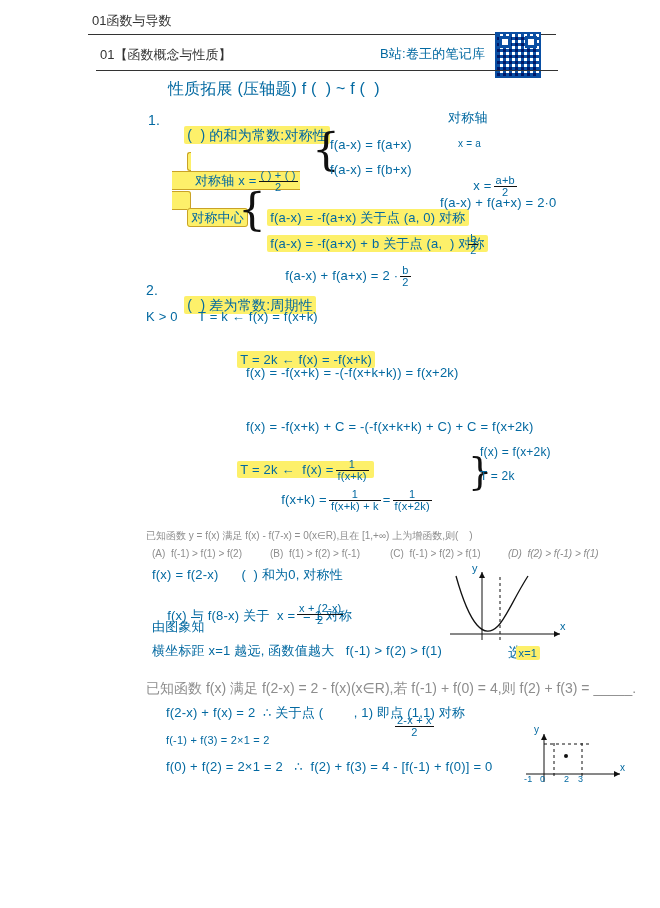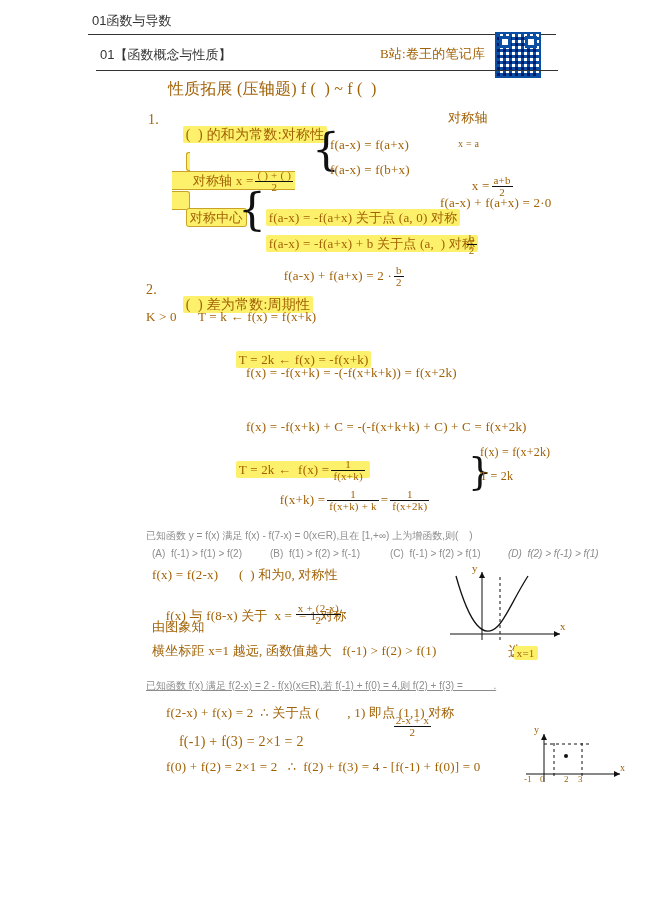--- a/index.html
+++ b/index.html
@@ -24,22 +24,22 @@
   }
   
   .t {
     position: absolute;
     white-space: pre;
     font-family: "Liberation Sans", sans-serif;
     color: #111;
     line-height: 1.15;
   }
   .hand {
-    font-family: Liberation Serif, serif;
-    color: #a16207;
+    font-family: Liberation Sans, sans-serif;
+    color: #0369a1;
     letter-spacing: 0.2px;
   }
   .printed {
     font-family: "Liberation Sans", sans-serif;
     color: #333;
   }
   .gray {
     color: #8d8d8d;
   }
   .hl {
@@ -212,27 +212,27 @@
       <path d="M16,8 C30,58 44,72 58,58 C66,50 74,30 88,8" stroke="#111" stroke-width="1.3" fill="none"></path>
       <line x1="60" y1="72" x2="60" y2="6" stroke="#111" stroke-width="1" stroke-dasharray="3,3"></line>
     </svg>
     <div class="t hand" style="left:32px; top:-6px; font-size:11px;">y</div>
     <div class="t hand" style="left:120px; top:52px; font-size:11px;">x</div>
     <div class="t hand" style="left:56px; top:66px; font-size:11px;">
       <span class="hl">x=1</span>
     </div>
   </div>
 
-  <div class="t gray printed" style="left:146px; top:680px; font-size:10px;text-decoration:underline;">已知函数 f(x) 满足 f(2-x) = 2 - f(x)(x∈R),若 f(-1) + f(0) = 4,则 f(2) + f(3) = _____.</div>
+  <div class="t gray printed" style="left:146px; top:680px; font-size:14px;">已知函数 f(x) 满足 f(2-x) = 2 - f(x)(x∈R),若 f(-1) + f(0) = 4,则 f(2) + f(3) = _____.</div>
 
   <div class="t hand" style="left:166px; top:706px; font-size:13px;">f(2-x) + f(x) = 2  ∴ 关于点 (        , 1) 即点 (1,1) 对称</div>
   <div class="t hand" style="left:380px; top:702px; font-size:11px;">
     <span class="frac"><span class="num">2-x + x</span><span class="den">2</span></span>
   </div>
-  <div class="t hand" style="left:179px; top:734px; font-size:14px;">f(-1) + f(3) = 2×1 = 2</div>
+  <div class="t hand" style="left:166px; top:734px; font-size:11px;">f(-1) + f(3) = 2×1 = 2</div>
   <div class="t hand" style="left:166px; top:760px; font-size:13px;">f(0) + f(2) = 2×1 = 2   ∴  f(2) + f(3) = 4 - [f(-1) + f(0)] = 0</div>
 
   <div class="graph" style="left:520px; top:730px;">
     <svg width="110" height="58" viewBox="0 0 110 58">
       <line x1="6" y1="44" x2="100" y2="44" stroke="#111" stroke-width="1"></line>
       <polygon points="100,44 94,41 94,47" fill="#111"></polygon>
       <line x1="24" y1="52" x2="24" y2="4" stroke="#111" stroke-width="1"></line>
       <polygon points="24,4 21,10 27,10" fill="#111"></polygon>
       <line x1="34" y1="46" x2="34" y2="12" stroke="#111" stroke-width="1" stroke-dasharray="3,3"></line>
       <line x1="62" y1="46" x2="62" y2="12" stroke="#111" stroke-width="1" stroke-dasharray="3,3"></line>

